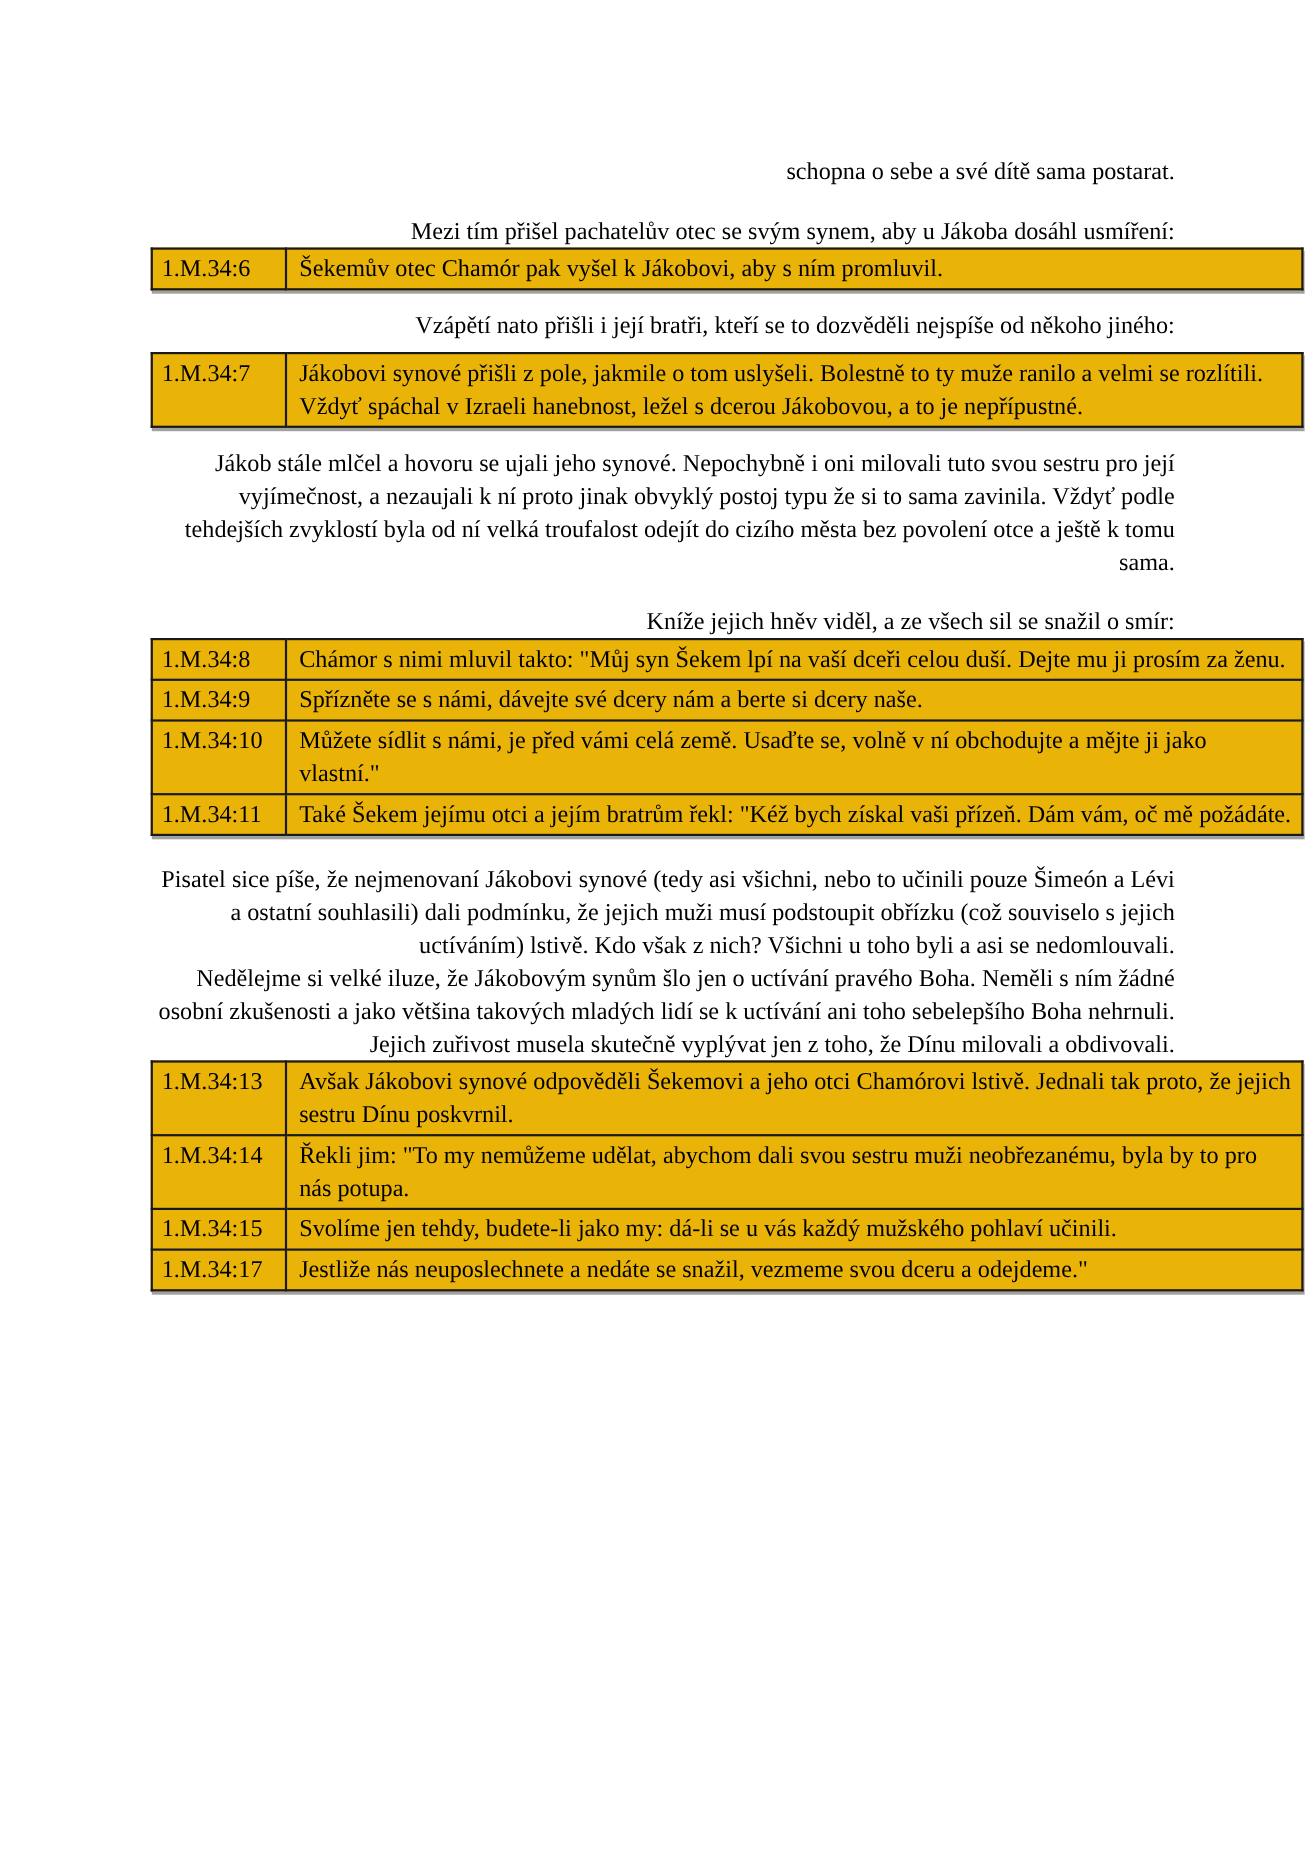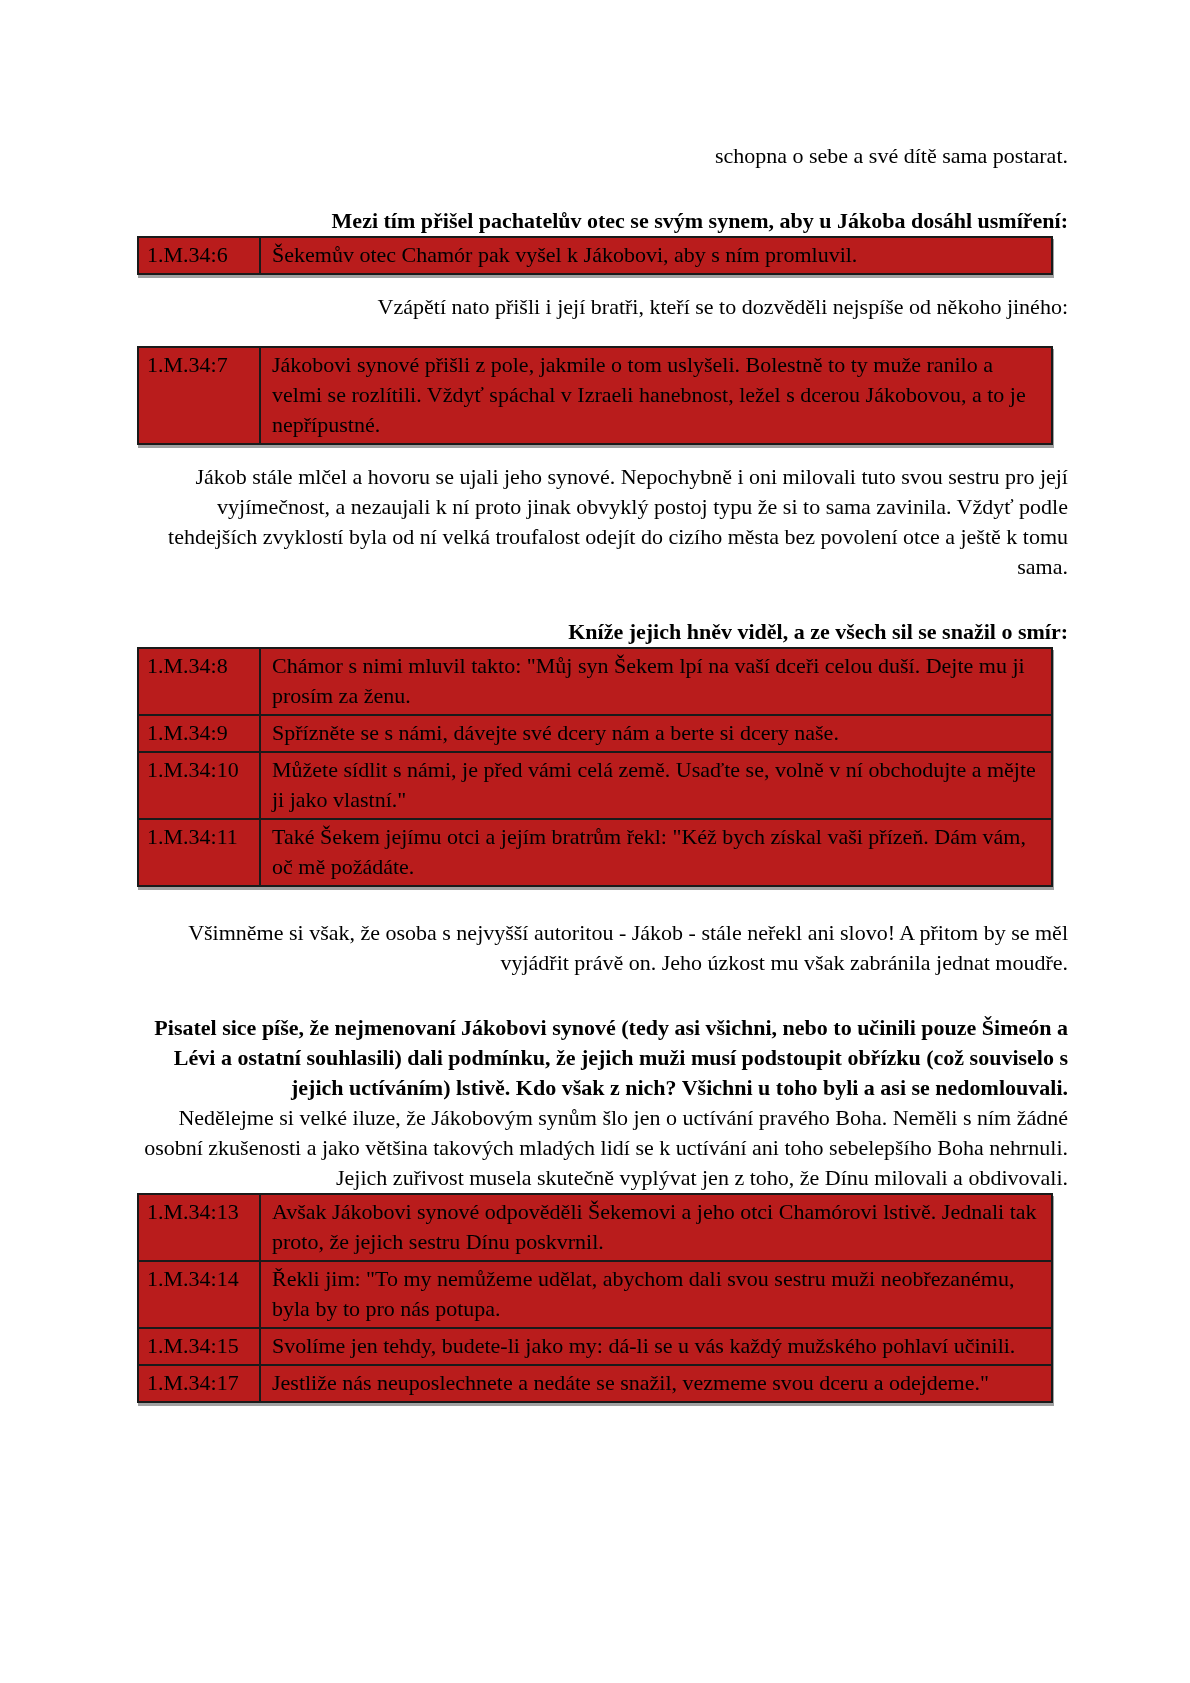--- a/index.html
+++ b/index.html
@@ -22,32 +22,32 @@
     position: absolute;
     left: 133px;
     top: 141px;
     width: 935px;
   }
   p {
     margin: 0;
     padding: 0;
     text-align: right;
   }
-  .gap-blank   { margin-top: 35px; font-weight: bold; }  
+  .gap-blank   { margin-top: 24px; }  
   .gap-small   { margin-top: 17px; }  
-  .gap-table   { margin-top: 24px; padding-left: 24px; }  
+  .gap-table   { margin-top: 9px; padding-left: 24px; }  
   .gap-after3  { margin-top: 31px; }
   .gap-final   { margin-top: 35px; }
   table.verse-table {
     border-collapse: collapse;
-    width: 916px;
+    width: 1048px;
     margin-left: 4px;
     table-layout: fixed;
     box-shadow: 1px 3px 0 rgba(130,130,130,0.75);
-    background: #b91c1c;
+    background: #eab308;
   }
   table.verse-table td {
     border: 2px solid #1a1a1a;
     vertical-align: top;
     font-size: 22px;
     line-height: 30px;
     padding: 2px 8px 3px 8px;
   }
   table.verse-table td.ref {
     width: 104px;
@@ -105,21 +105,20 @@
             <td class="ref">1.M.34:10</td>
             <td class="vtext">Můžete sídlit s námi, je před vámi celá země. Usaďte se, volně v ní obchodujte a mějte ji jako vlastní."</td>
           </tr>
           <tr>
             <td class="ref">1.M.34:11</td>
             <td class="vtext">Také Šekem jejímu otci a jejím bratrům řekl: "Kéž bych získal vaši přízeň. Dám vám, oč mě požádáte.</td>
           </tr>
         </tbody>
     </table>
 
-    <p class="gap-after3">Všimněme si však, že osoba s nejvyšší autoritou - Jákob - stále neřekl ani slovo! A přitom by se měl vyjádřit právě on. Jeho úzkost mu však zabránila jednat moudře.</p>
 
     <p class="gap-blank">Pisatel sice píše, že nejmenovaní Jákobovi synové (tedy asi všichni, nebo to učinili pouze Šimeón a Lévi a ostatní souhlasili) dali podmínku, že jejich muži musí podstoupit obřízku (což souviselo s jejich uctíváním) lstivě. Kdo však z nich? Všichni u toho byli a asi se nedomlouvali.</p>
 
     <p>Nedělejme si velké iluze, že Jákobovým synům šlo jen o uctívání pravého Boha. Neměli s ním žádné osobní zkušenosti a jako většina takových mladých lidí se k uctívání ani toho sebelepšího Boha nehrnuli. Jejich zuřivost musela skutečně vyplývat jen z toho, že Dínu milovali a obdivovali.</p>
 
     <table class="verse-table">
       <tbody>
           <tr>
             <td class="ref">1.M.34:13</td>
             <td class="vtext">Avšak Jákobovi synové odpověděli Šekemovi a jeho otci Chamórovi lstivě. Jednali tak proto, že jejich sestru Dínu poskvrnil.</td>

